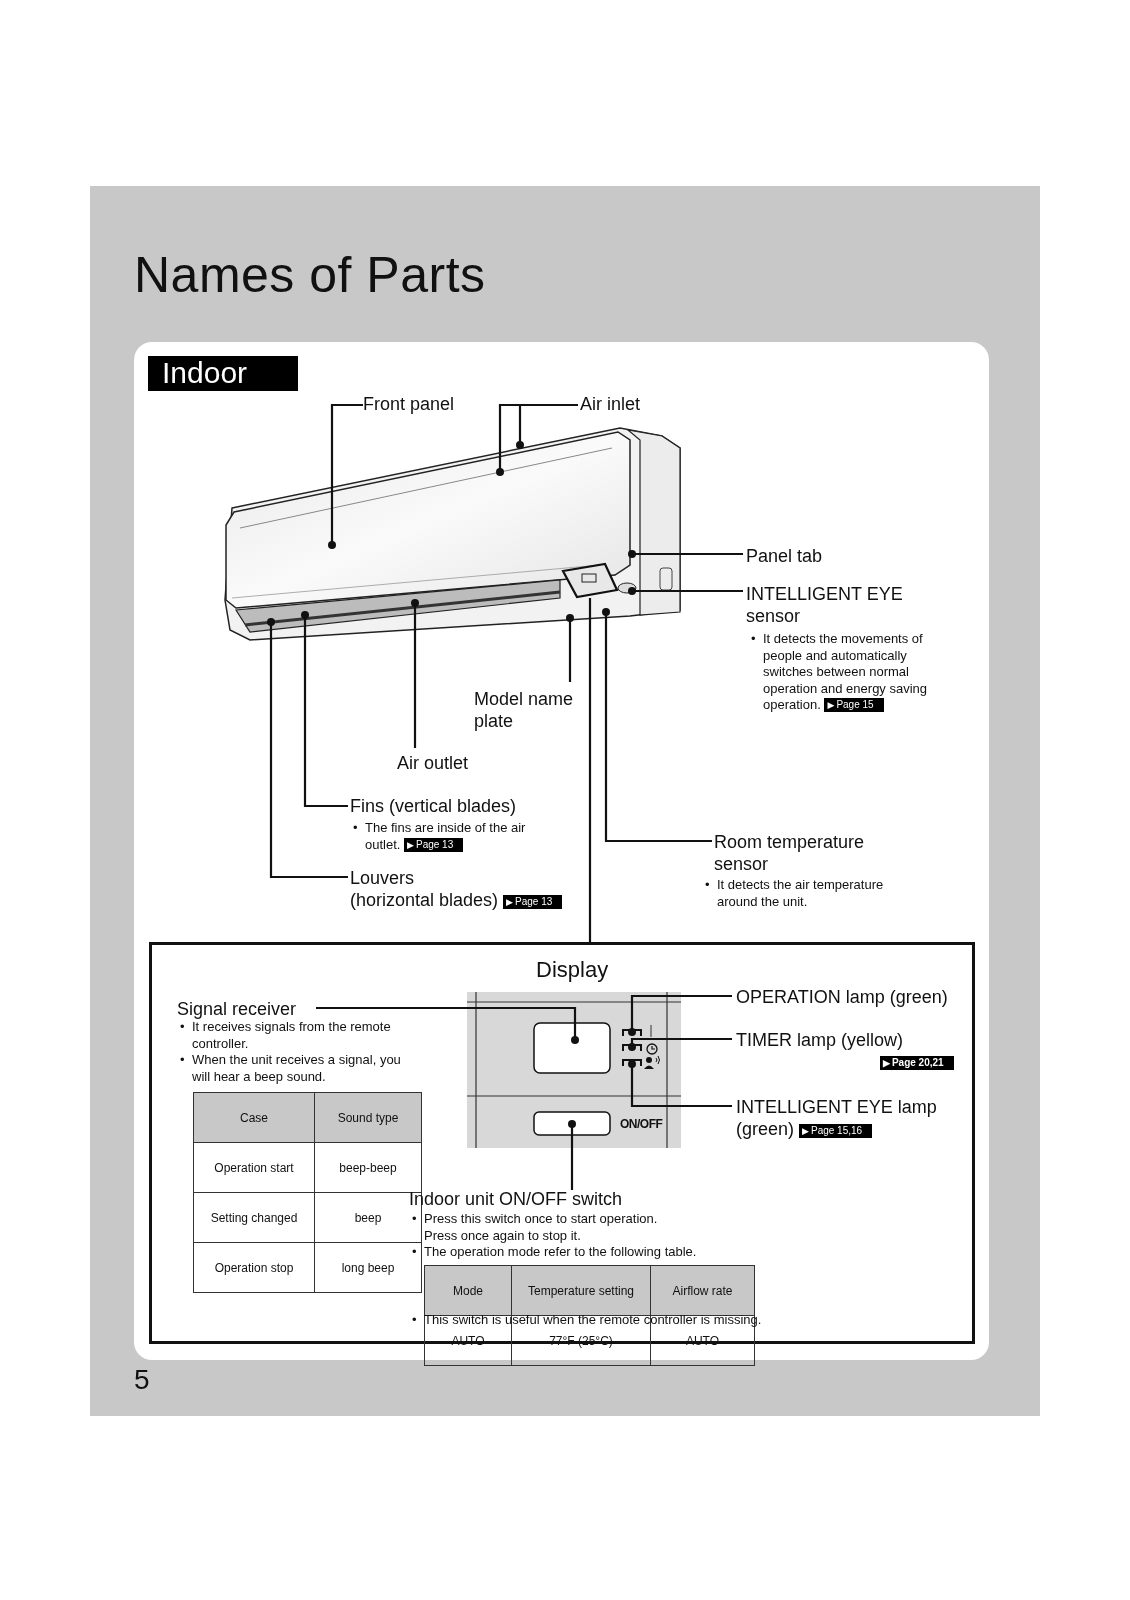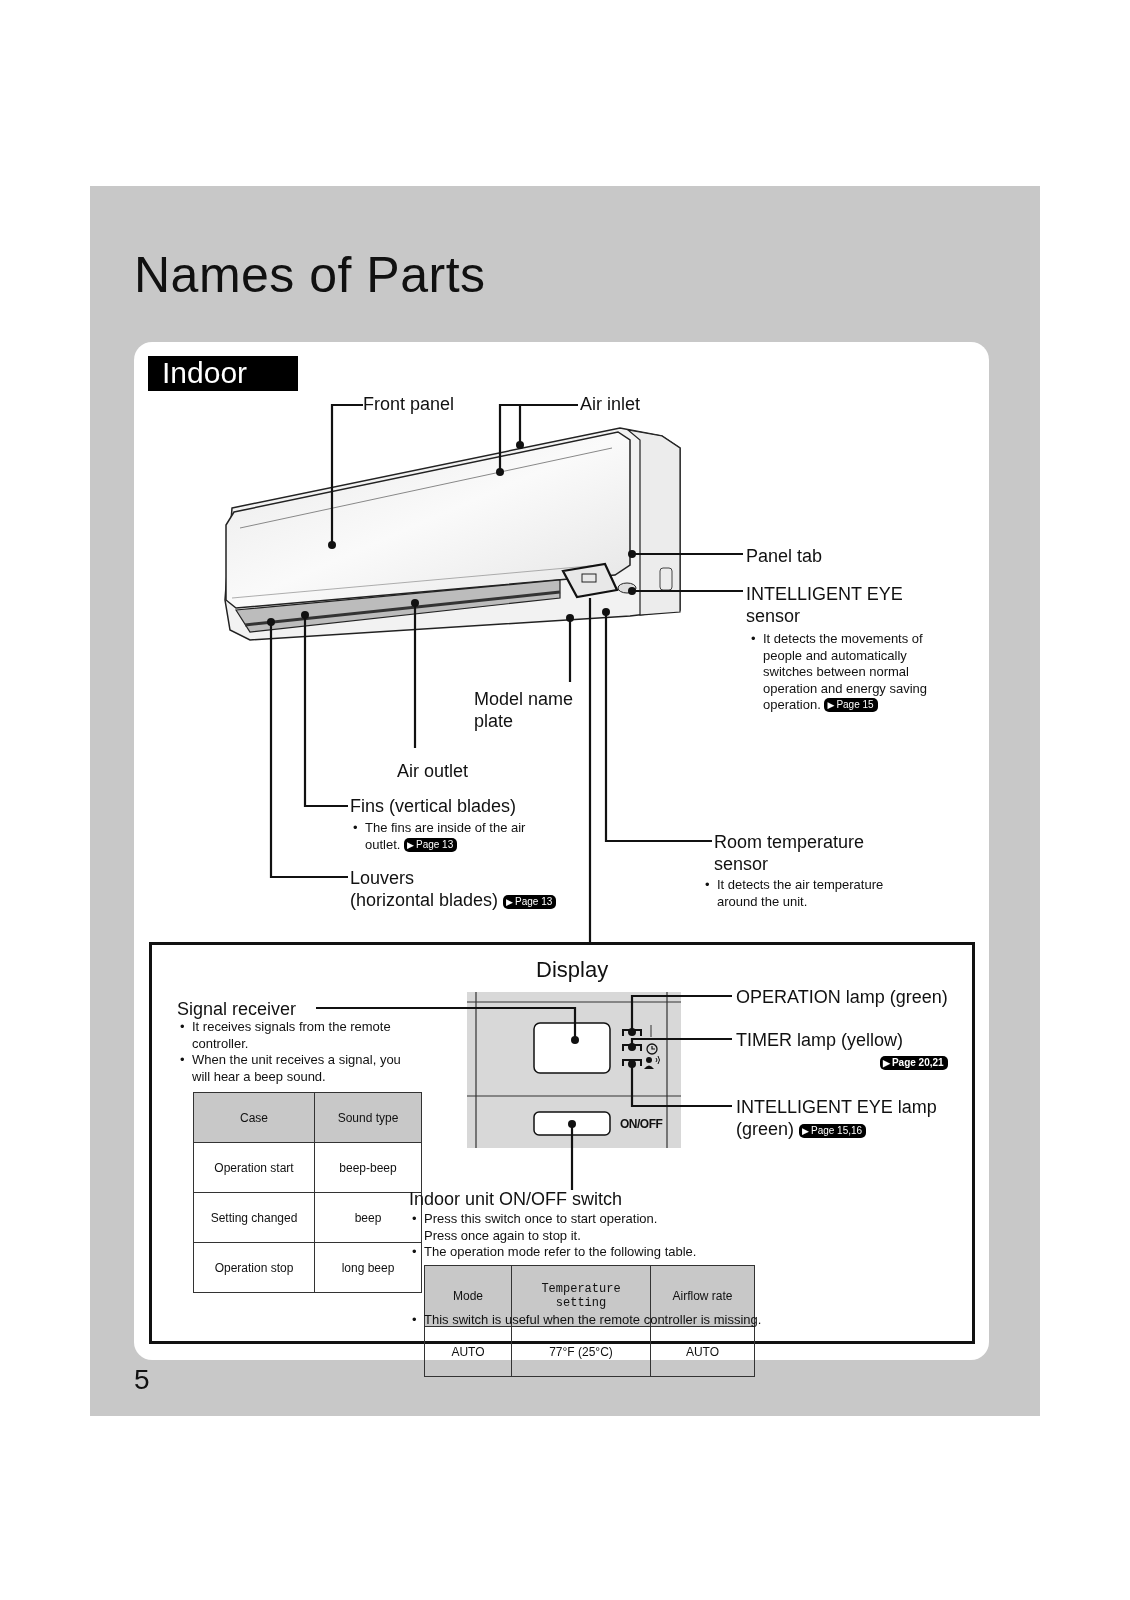--- a/index.html
+++ b/index.html
@@ -6,21 +6,21 @@
   body { width:1130px; height:1600px; background:#ffffff; position:relative; overflow:hidden;
          font-family:"Liberation Sans", sans-serif; color:#111; }
   .page-bg { position:absolute; left:90px; top:186px; width:950px; height:1230px; background:#c8c8c8; }
   .title { position:absolute; left:134px; top:246px; font-size:50px; font-weight:normal; letter-spacing:0.5px; color:#111; margin:0; }
   .card { position:absolute; left:134px; top:342px; width:855px; height:1018px; background:#ffffff; border-radius:18px; }
   .section-tag { position:absolute; left:148px; top:356px; background:#000; color:#fff; font-size:30px; padding:2px 14px 3px 14px; height:30px; line-height:30px; width:122px; }
   .lbl { position:absolute; font-size:18px; line-height:22px; color:#111; white-space:nowrap; }
   .note { position:absolute; font-size:13px; line-height:16.5px; color:#111; }
   .note .b { display:inline-block; width:12px; }
   .note .ind { padding-left:12px; display:block; }
-  .badge { display:inline-block; background:#000; color:#fff; font-size:10px; line-height:13px; padding:0 4px 0 3px; border-radius:5px; vertical-align:1px; }
+  .badge { display:inline-block; background:#000; color:#fff; font-size:10px; line-height:13px; padding:0 10px 0 3px; border-radius:0; vertical-align:1px; }
   .badge .tri { font-size:9px; margin-right:2px; }
   svg.lines { position:absolute; left:0; top:0; }
   .display-box { position:absolute; left:149px; top:942px; width:826px; height:402px; border:3px solid #111; box-sizing:border-box; background:#fff; }
   .display-title { position:absolute; left:536px; top:957px; font-size:22px; }
   table.t { position:absolute; border-collapse:collapse; font-size:12px; }
   table.t th, table.t td { border:1px solid #333; text-align:center; height:17px; padding:16px 4px; font-weight:normal; }
   table.t th { background:#c8c8c8; }
   .page-num { position:absolute; left:134px; top:1364px; font-size:28px; }
   .panel-bg { position:absolute; left:467px; top:992px; width:214px; height:156px; background:#d8d8d8; }
 </style>
@@ -106,21 +106,21 @@
   <span class="b">•</span><span>It detects the movements of</span>
   <span class="ind">people and automatically</span>
   <span class="ind">switches between normal</span>
   <span class="ind">operation and energy saving</span>
   <span class="ind"><span>operation.</span> <span class="badge"><span class="tri">▶</span><span>Page 15</span></span></span>
 </div>
 <div class="lbl" style="left:474px;top:688px;">
   <div>Model name</div>
   <div>plate</div>
 </div>
-<div class="lbl" style="left:397px;top:752px;margin-top:8px;">Air outlet</div>
+<div class="lbl" style="left:397px;top:752px;">Air outlet</div>
 <div class="lbl" style="left:350px;top:795px;">Fins (vertical blades)</div>
 <div class="note" style="left:353px;top:820px;width:200px;">
   <span class="b">•</span><span>The fins are inside of the air</span>
   <span class="ind"><span>outlet.</span> <span class="badge"><span class="tri">▶</span><span>Page 13</span></span></span>
 </div>
 <div class="lbl" style="left:350px;top:867px;">
   <div>Louvers</div>
   <div><span>(horizontal blades)</span> <span class="badge"><span class="tri">▶</span><span>Page 13</span></span></div>
 </div>
 <div class="lbl" style="left:714px;top:831px;">
@@ -218,21 +218,21 @@
 <div class="lbl" style="left:409px;top:1188px;">Indoor unit ON/OFF switch</div>
 <div class="note" style="left:412px;top:1211px;width:340px;">
   <span class="b">•</span><span>Press this switch once to start operation.</span>
   <span class="ind">Press once again to stop it.</span>
   <span class="b">•</span><span>The operation mode refer to the following table.</span>
 </div>
 <table class="t" style="left:424px;top:1265px;width:331px;">
   <tbody>
       <tr>
         <th style="width:78px;">Mode</th>
-        <th style="width:130px;font-family:Liberation Mono, monospace;">Temperature setting</th>
+        <th style="width:130px;">Temperature setting</th>
         <th>Airflow rate</th>
       </tr>
   <tr>
         <td>AUTO</td>
         <td>77°F (25°C)</td>
         <td>AUTO</td>
       </tr>
 </tbody>
   </table>
 <div class="note" style="left:412px;top:1312px;width:420px;">

